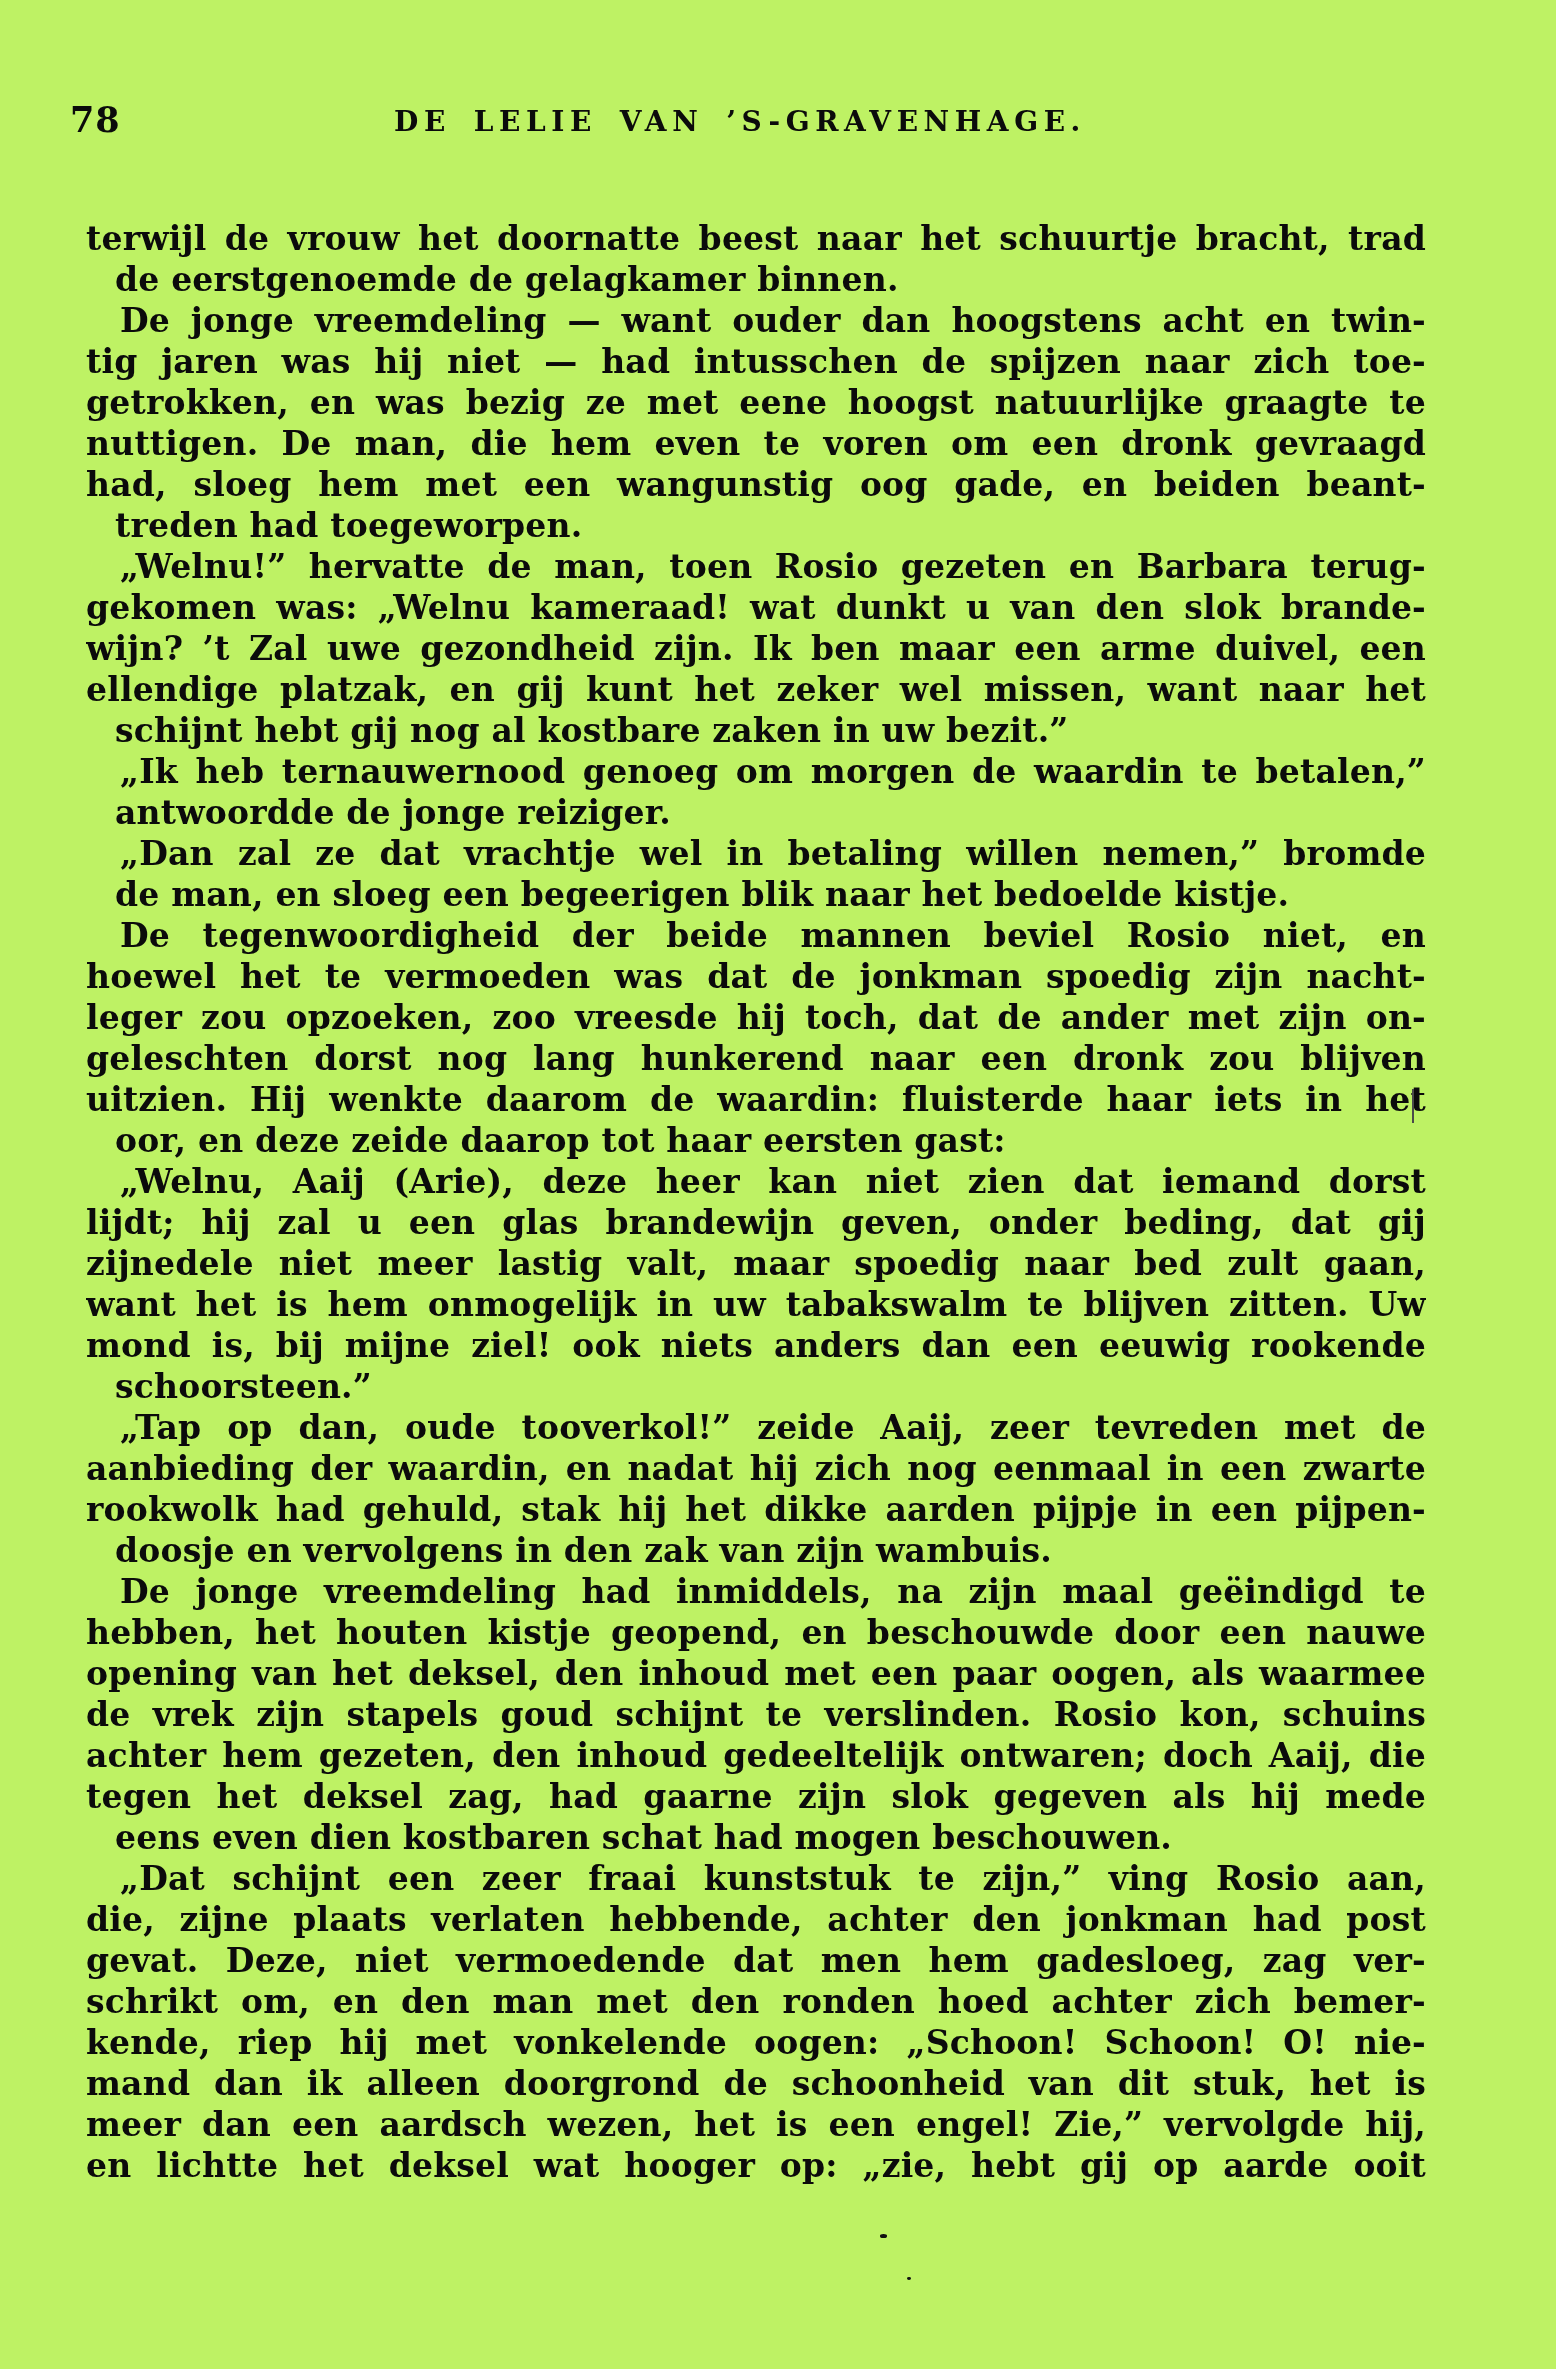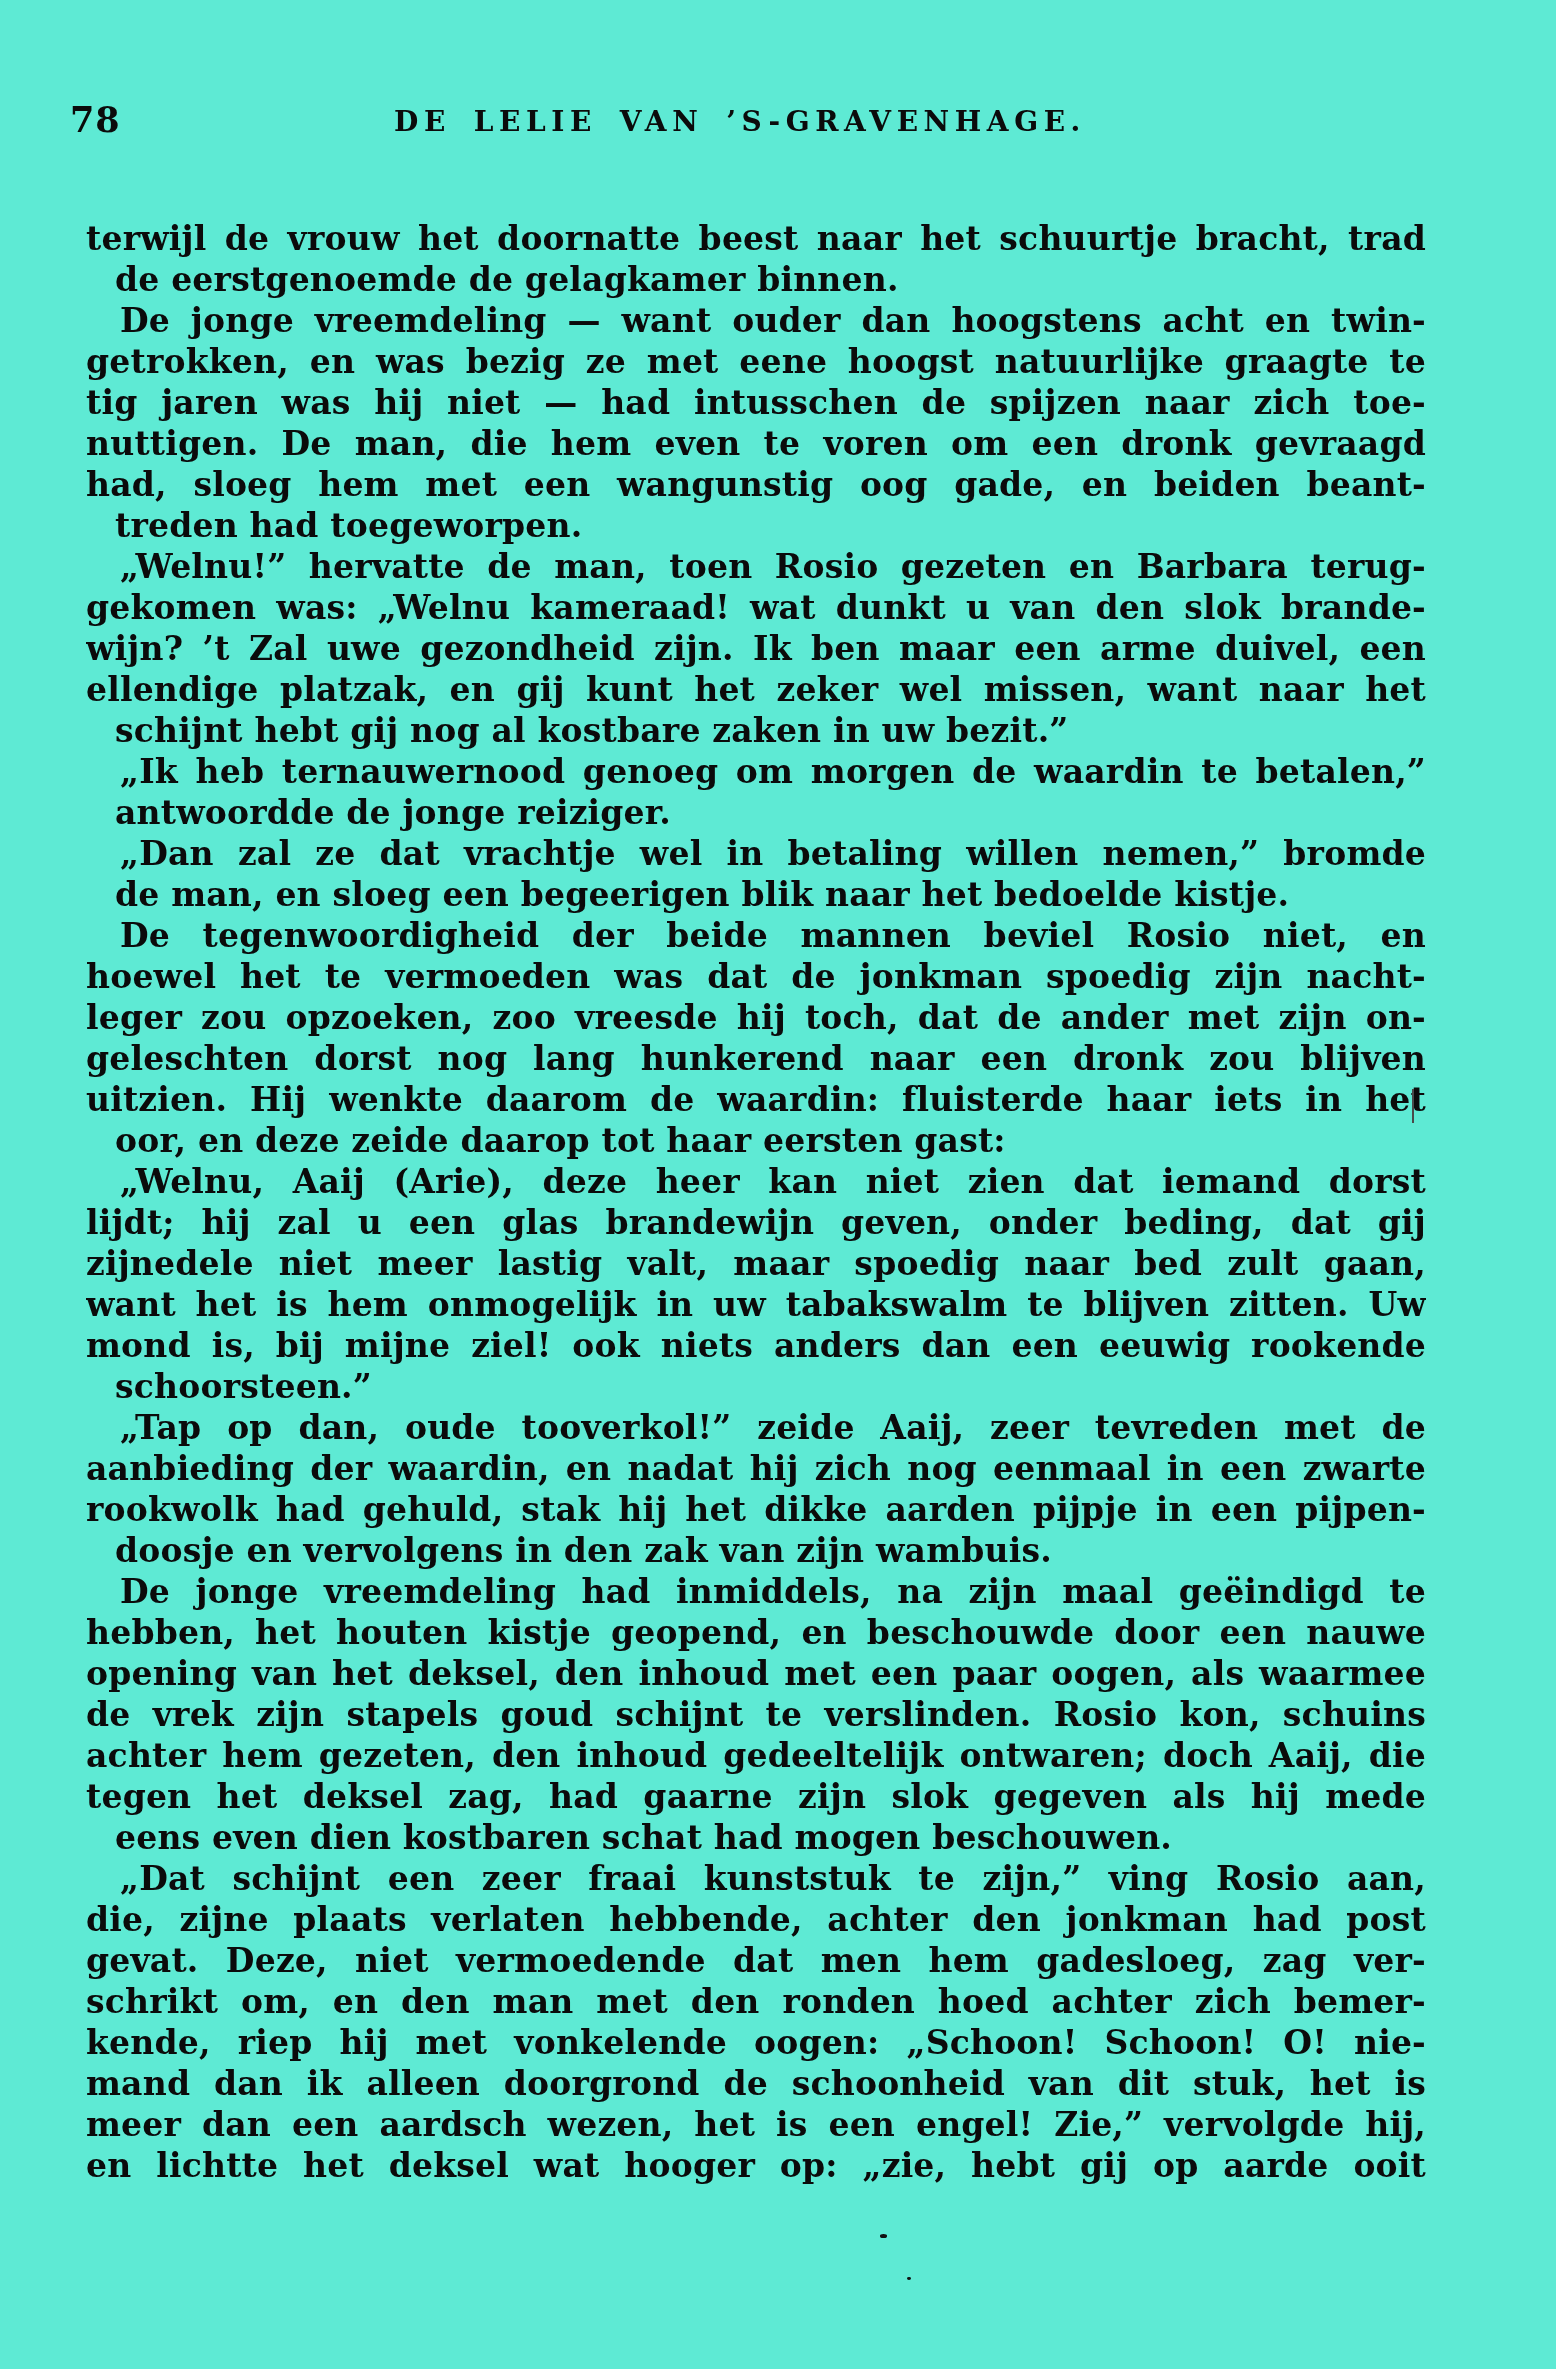--- a/index.html
+++ b/index.html
@@ -4,21 +4,21 @@
 <style>
   html, body {
     margin: 0;
     padding: 0;
     background: #ffffff;
   }
   .page {
     position: relative;
     width: 1557px;
     height: 2370px;
-    background: #5eead4;
+    background: #bef264;
     color: #0b0b0b;
     font-family: "DejaVu Serif", "Liberation Serif", serif;
     font-weight: bold;
     overflow: hidden;
   }
   .header {
     position: absolute;
     top: 99px;
     left: 70px;
     width: 1340px;
@@ -87,22 +87,22 @@
 <div class="page">
   <div class="header">
     <span class="pagenum">78</span>
     <div class="running-title">DE LELIE VAN ’S-GRAVENHAGE.</div>
   </div>
 
   <div class="text-block" id="text-block">
       <div class="line j">terwijl de vrouw het doornatte beest naar het schuurtje bracht, trad</div>
       <div class="line j end">de eerstgenoemde de gelagkamer binnen.</div>
       <div class="line j indent">De jonge vreemdeling — want ouder dan hoogstens acht en twin-</div>
+      <div class="line j">tig jaren was hij niet — had intusschen de spijzen naar zich toe-</div>
       <div class="line j">getrokken, en was bezig ze met eene hoogst natuurlijke graagte te</div>
-      <div class="line j">tig jaren was hij niet — had intusschen de spijzen naar zich toe-</div>
       <div class="line j">nuttigen. De man, die hem even te voren om een dronk gevraagd</div>
       <div class="line j">had, sloeg hem met een wangunstig oog gade, en beiden beant-</div>
       <div class="line j end">treden had toegeworpen.</div>
       <div class="line j indent">„Welnu!” hervatte de man, toen Rosio gezeten en Barbara terug-</div>
       <div class="line j">gekomen was: „Welnu kameraad! wat dunkt u van den slok brande-</div>
       <div class="line j">wijn? ’t Zal uwe gezondheid zijn. Ik ben maar een arme duivel, een</div>
       <div class="line j">ellendige platzak, en gij kunt het zeker wel missen, want naar het</div>
       <div class="line j end">schijnt hebt gij nog al kostbare zaken in uw bezit.”</div>
       <div class="line j indent">„Ik heb ternauwernood genoeg om morgen de waardin te betalen,”</div>
       <div class="line j end">antwoordde de jonge reiziger.</div>

